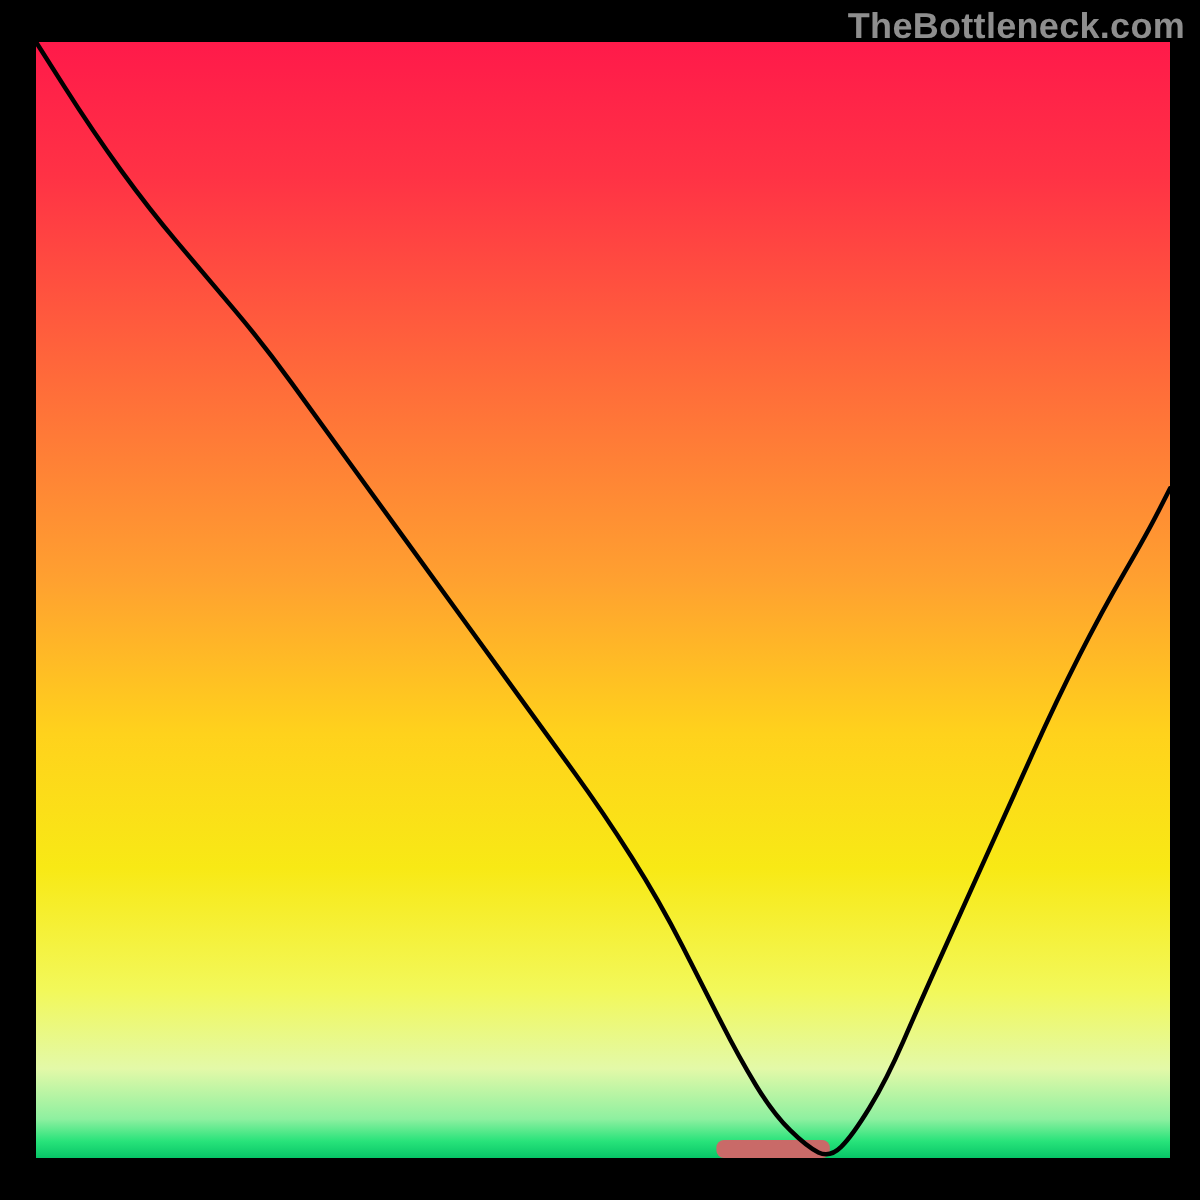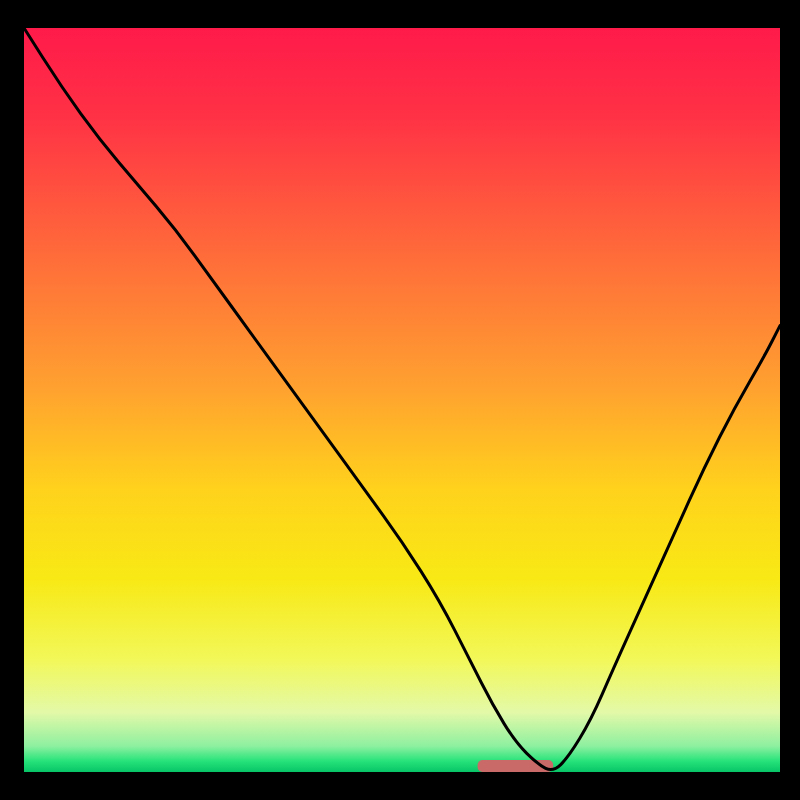--- a/index.html
+++ b/index.html
@@ -51,13 +51,14 @@
           <stop offset="98.5%" stop-color="#28e37a"></stop>
           <stop offset="100%" stop-color="#07c567"></stop>
         </linearGradient>
     </defs>
 
     <rect id="plot-rect" x="24" y="28" width="756" height="744" fill="url(#bg-grad)"></rect>
     <rect id="optimal-marker" x="477.6000000000001" y="760" width="75.60000000000001" height="12" rx="5" ry="5" fill="#c96a68"></rect>
     <path id="curve" d="M 24 28 Q 24 28 42.900000000000006 57.75999999999999 Q 61.800000000000004 87.51999999999998 80.7 113.56 Q 99.60000000000001 139.60000000000002 118.5 161.92000000000002 Q 137.39999999999998 184.24 156.3 206.56 Q 175.20000000000002 228.88 194.10000000000002 254.92 Q 213 280.96 231.89999999999998 307 Q 250.79999999999998 333.04 269.7 359.08000000000004 Q 288.59999999999997 385.12 307.5 411.15999999999997 Q 326.40000000000003 437.2 345.3 463.24 Q 364.2 489.28 383.1 515.3199999999999 Q 402 541.36 420.9 571.12 Q 439.8 600.88 454.91999999999996 630.64 Q 470.03999999999996 660.4 481.38 682.72 Q 492.71999999999997 705.04 504.06000000000006 723.64 Q 515.4000000000001 742.24 526.74 753.4 Q 538.08 764.56 545.64 768.28 Q 553.1999999999999 772 560.76 764.56 Q 568.3199999999999 757.12 579.66 738.52 Q 591 719.92 602.34 693.88 Q 613.6800000000001 667.84 628.8 634.36 Q 643.92 600.88 659.04 567.4 Q 674.16 533.92 689.28 500.44 Q 704.4 466.96000000000004 719.52 437.20000000000005 Q 734.64 407.44 749.76 381.4 Q 764.88 355.35999999999996 772.44 340.48 T 780 325.6" fill="none" stroke="#000000" stroke-width="3" stroke-linecap="round"></path>
   </svg>
 
+  <div class="watermark">TheBottleneck.com</div>
 </div>
 
 </body></html>

